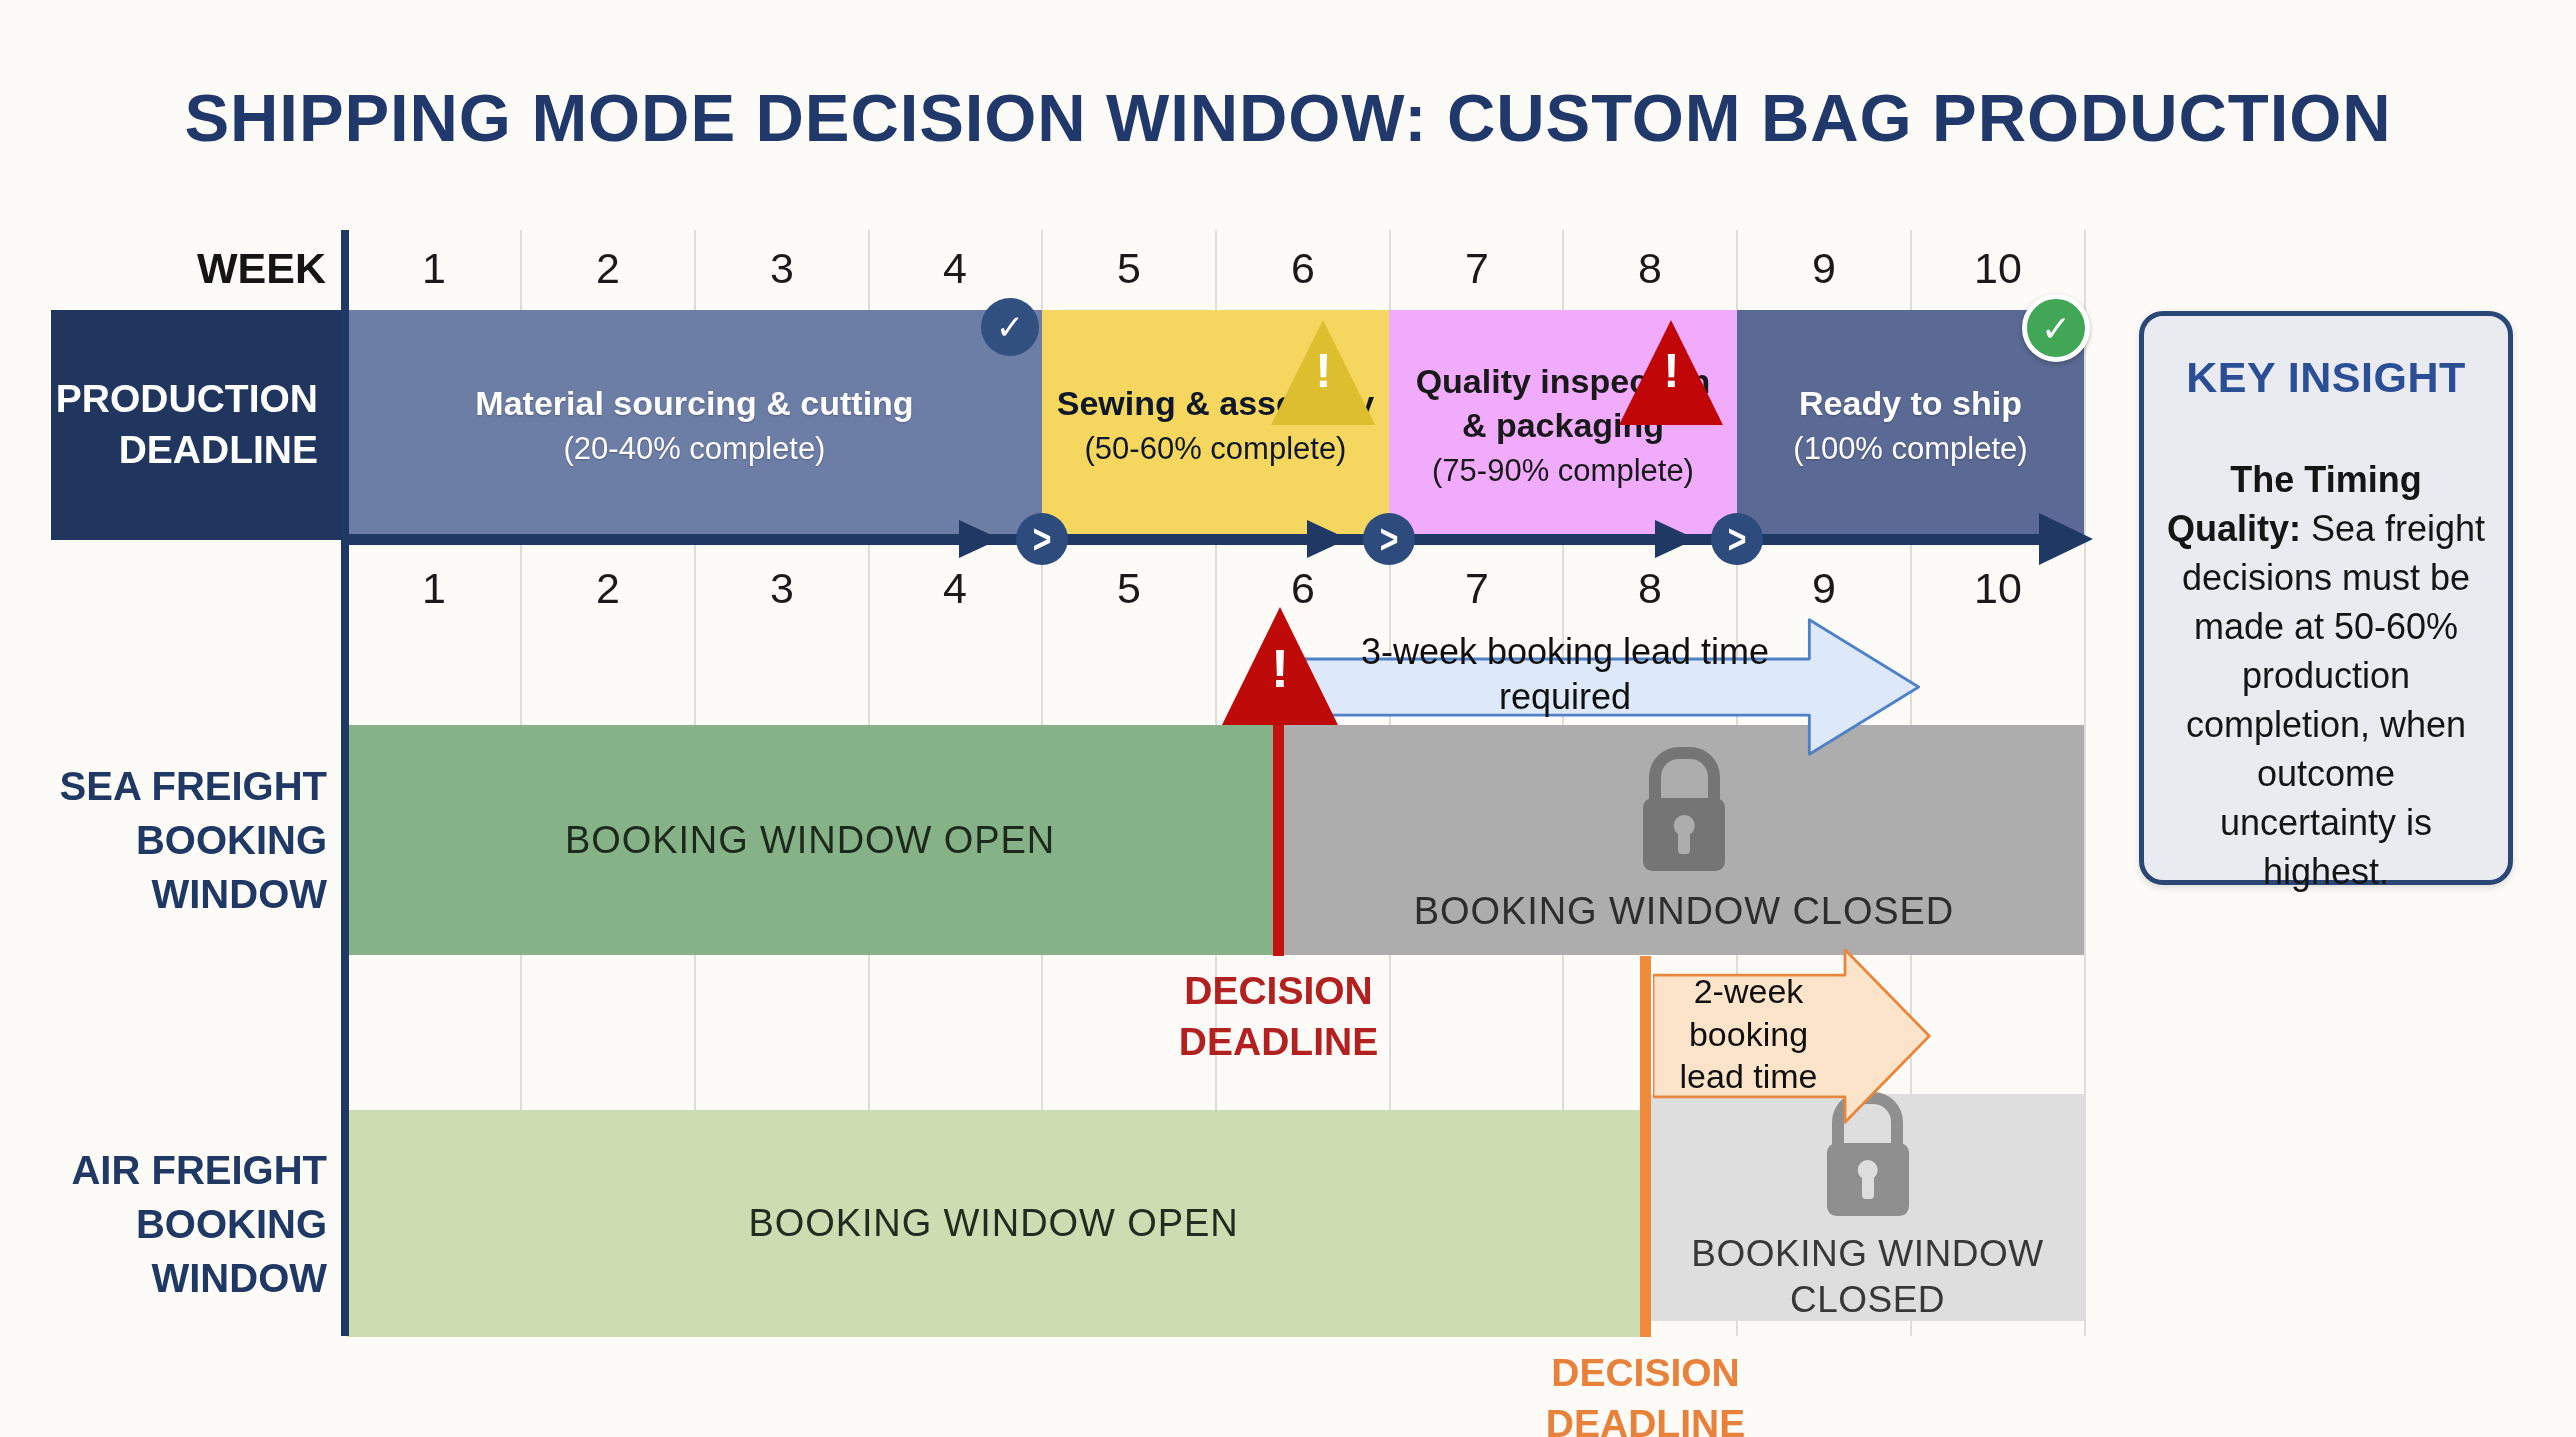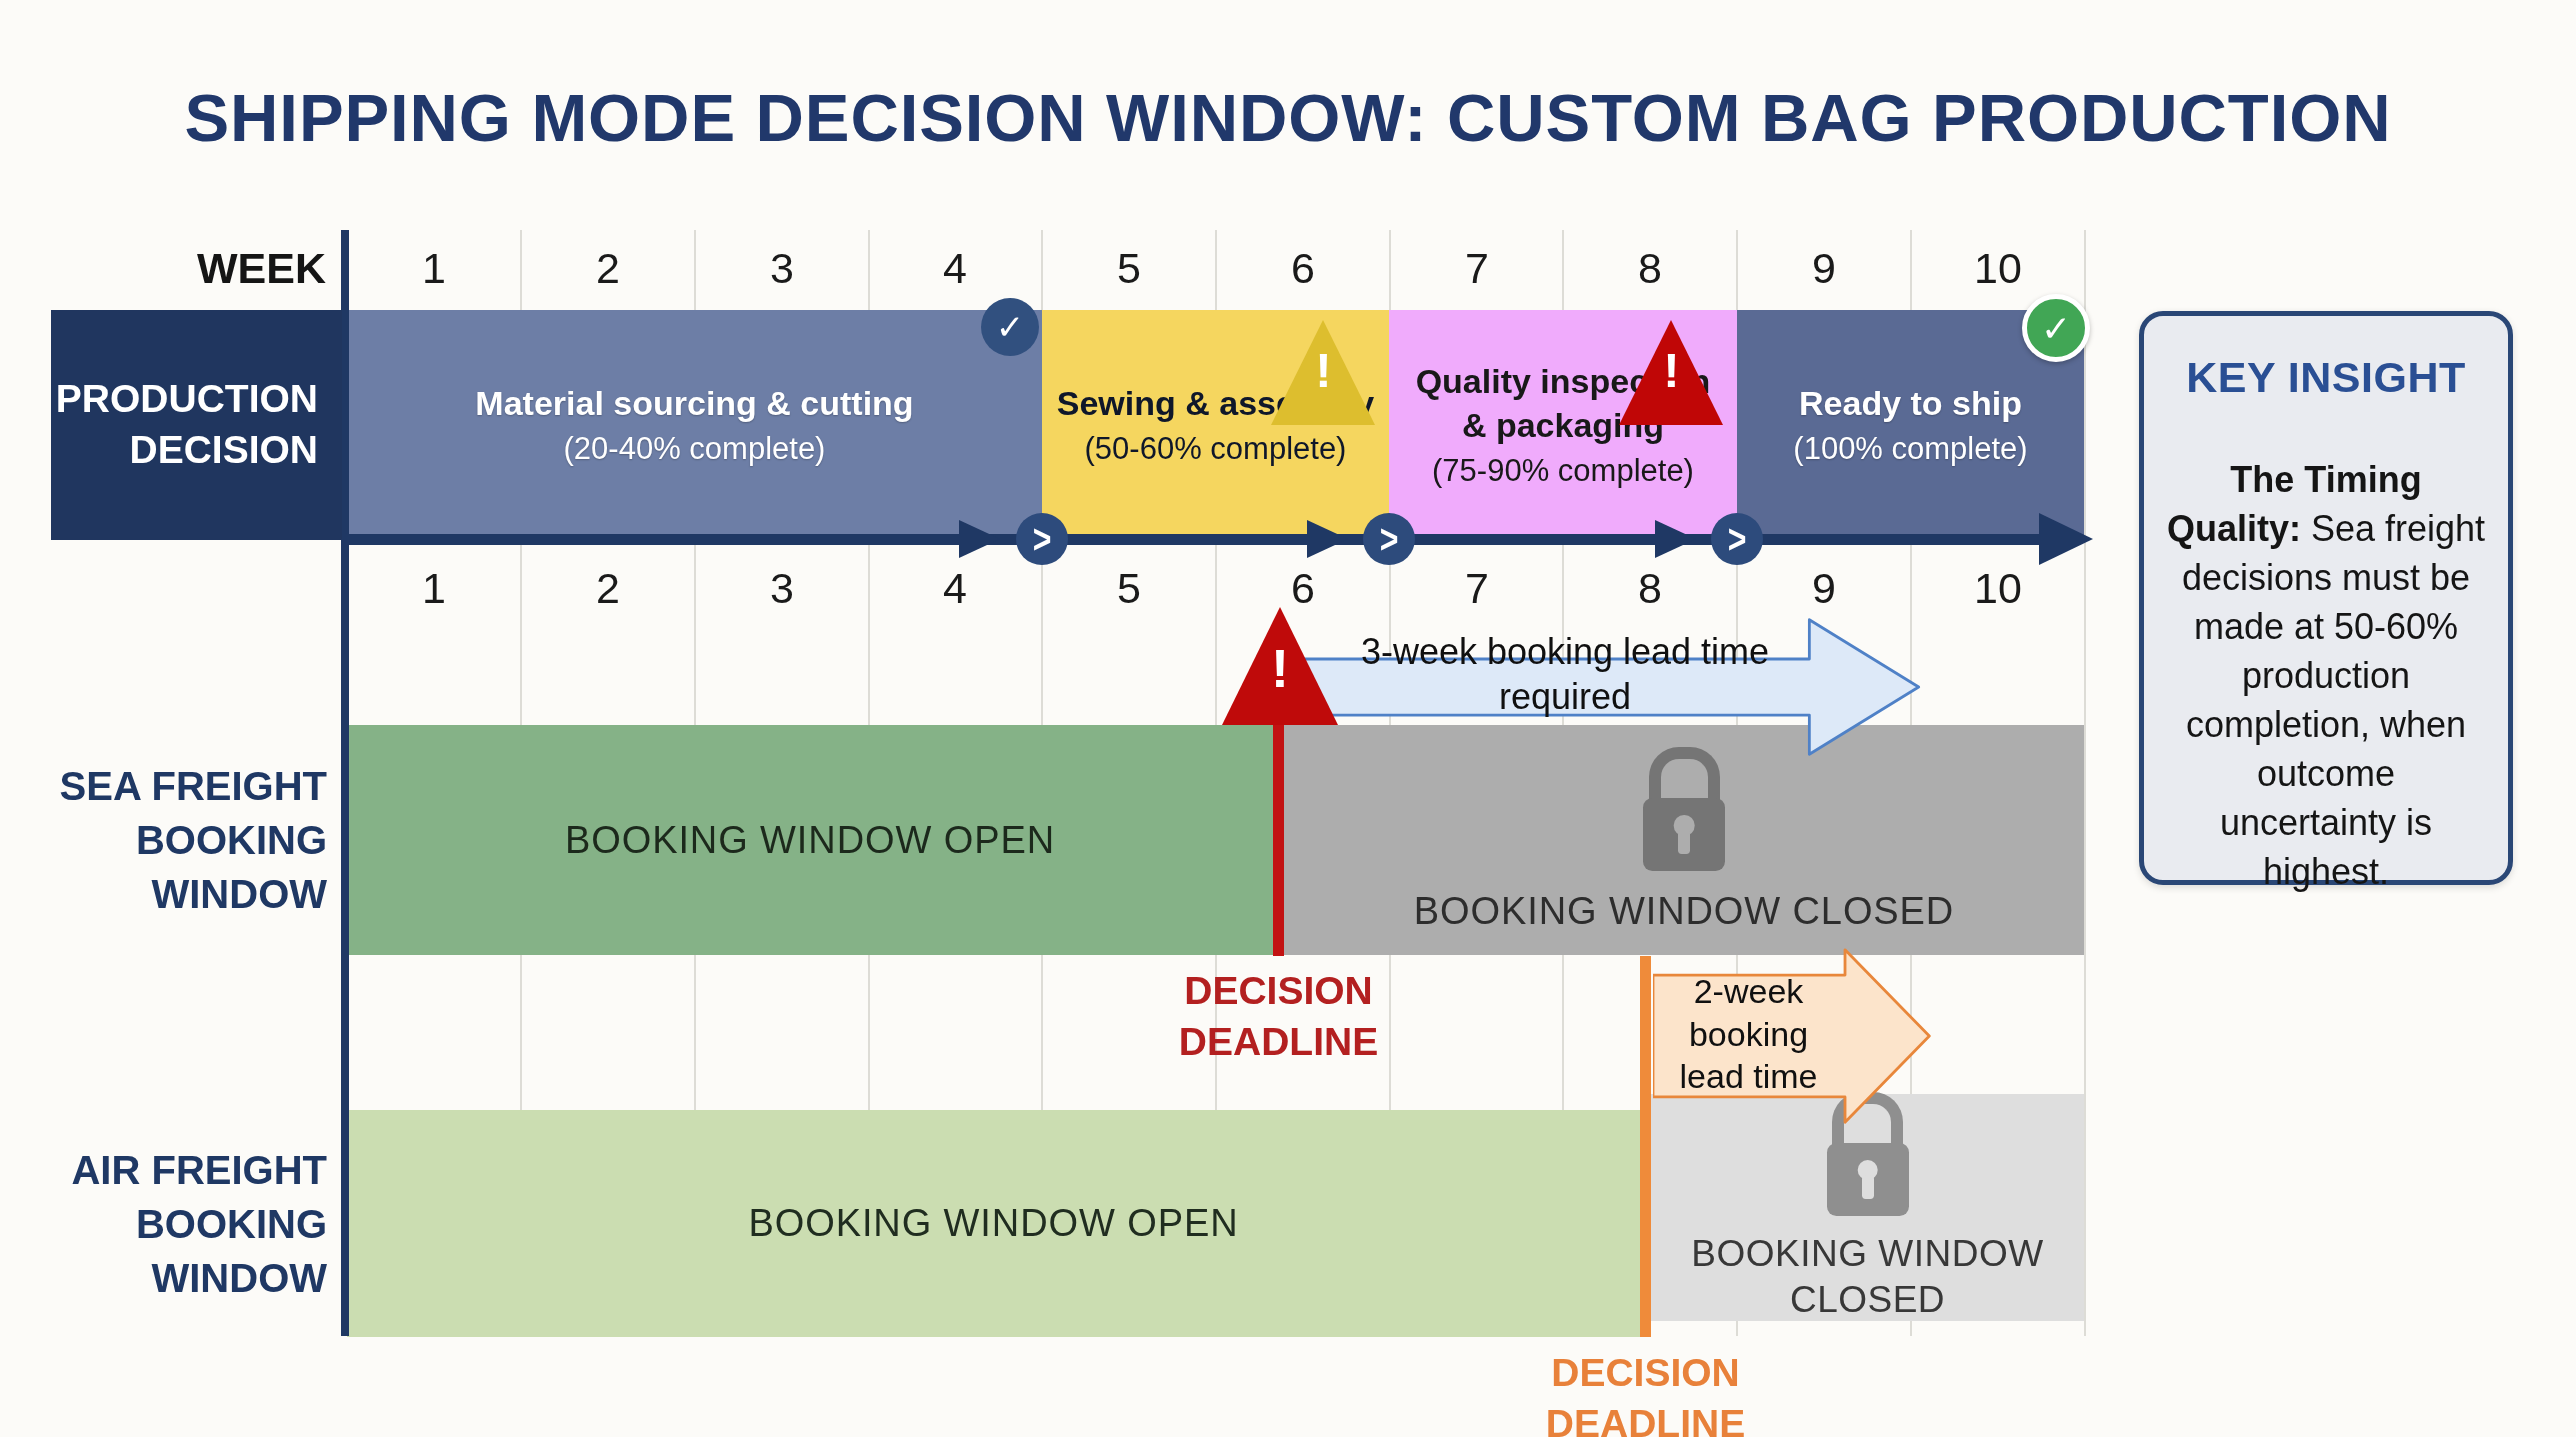--- a/index.html
+++ b/index.html
@@ -198,21 +198,21 @@
       <div class="week-num" style="left: 868px;">4</div>
       <div class="week-num" style="left: 1042px;">5</div>
       <div class="week-num" style="left: 1216px;">6</div>
       <div class="week-num" style="left: 1390px;">7</div>
       <div class="week-num" style="left: 1563px;">8</div>
       <div class="week-num" style="left: 1737px;">9</div>
       <div class="week-num" style="left: 1911px;">10</div>
     </div>
 
   <div class="prod-label-box">PRODUCTION
-DECISION</div>
+DEADLINE</div>
 
   <div class="phase phase-0" style="background: rgb(109, 126, 166);">
     <div class="phase-name">Material sourcing &amp; cutting</div>
     <div class="phase-pct">(20-40% complete)</div>
   </div>
   <div class="phase phase-1" style="background: rgb(245, 214, 95);">
     <div class="phase-name">Sewing &amp; assembly</div>
     <div class="phase-pct">(50-60% complete)</div>
   </div>
   <div class="phase phase-2" style="background: #f0abfc;">

